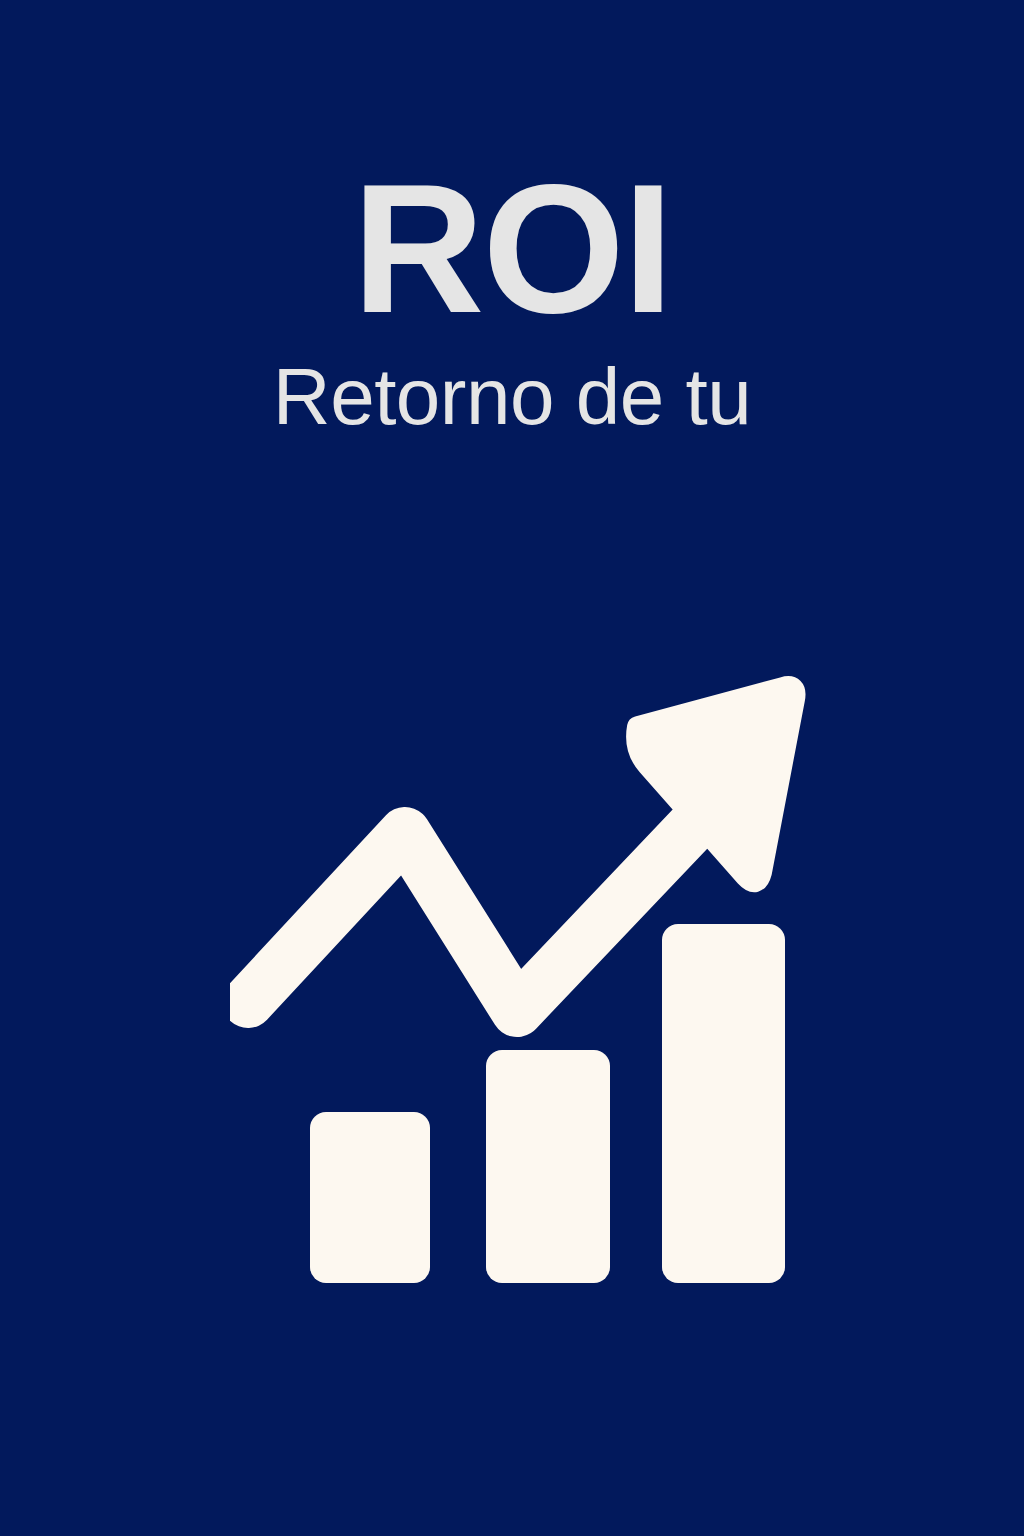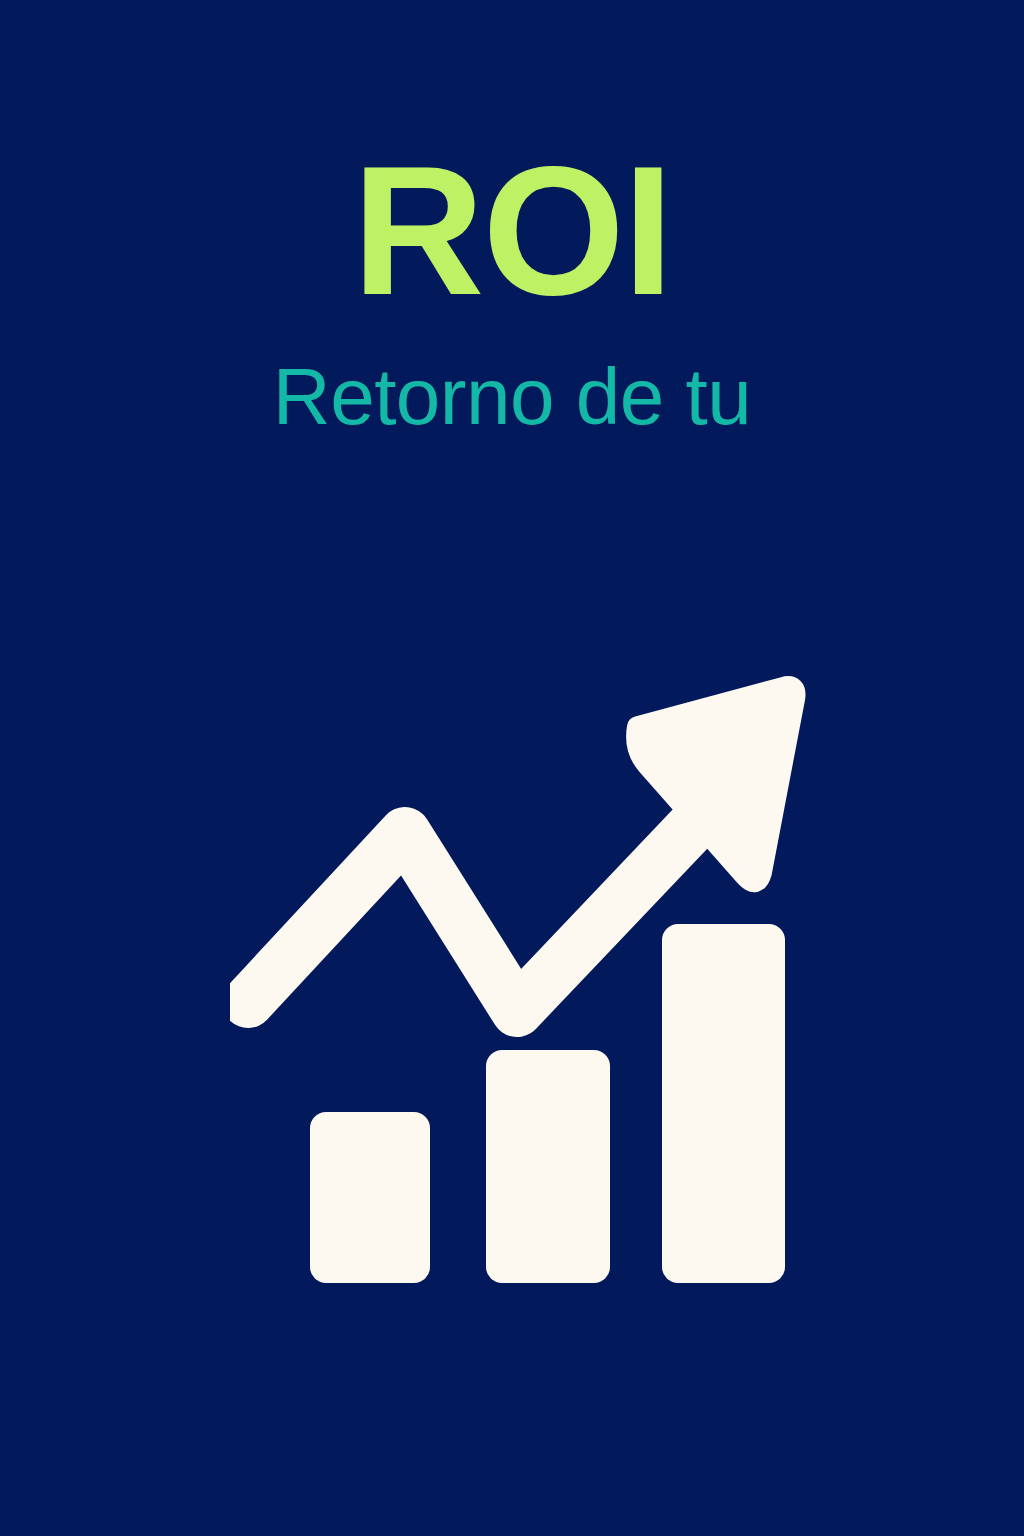--- a/index.html
+++ b/index.html
@@ -32,41 +32,41 @@
   }
 
   .title {
     margin: 0;
     padding: 0;
     font-family: "Liberation Sans", "DejaVu Sans", sans-serif;
     font-weight: 700;
     font-size: 183px;
     line-height: 1;
     letter-spacing: -2px;
-    color: #bef264;
+    color: #e5e5e5;
     position: absolute;
-    top: 139px;
+    top: 157px;
     left: 0;
     width: 1024px;
   }
 
   .subtitle {
     position: absolute;
     top: 352px;
     left: 0;
     width: 1024px;
     margin: 0;
     padding: 0 40px;
     box-sizing: border-box;
     font-family: "Liberation Sans", "DejaVu Sans", sans-serif;
     font-weight: 400;
     font-size: 80px;
     line-height: 1.13;
     letter-spacing: -0.5px;
-    color: #14b8a6;
+    color: #e5e5e5;
   }
   .subtitle .line {
     display: block;
   }
 
   
   .icon-wrap {
     position: absolute;
     left: 230px;
     top: 675px;

